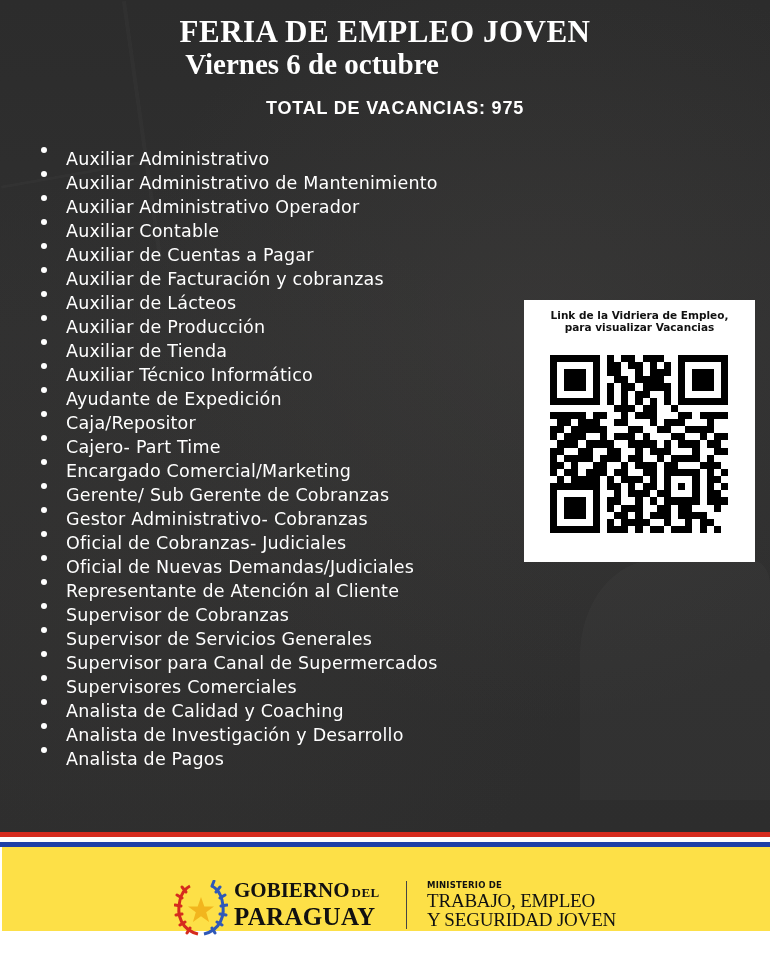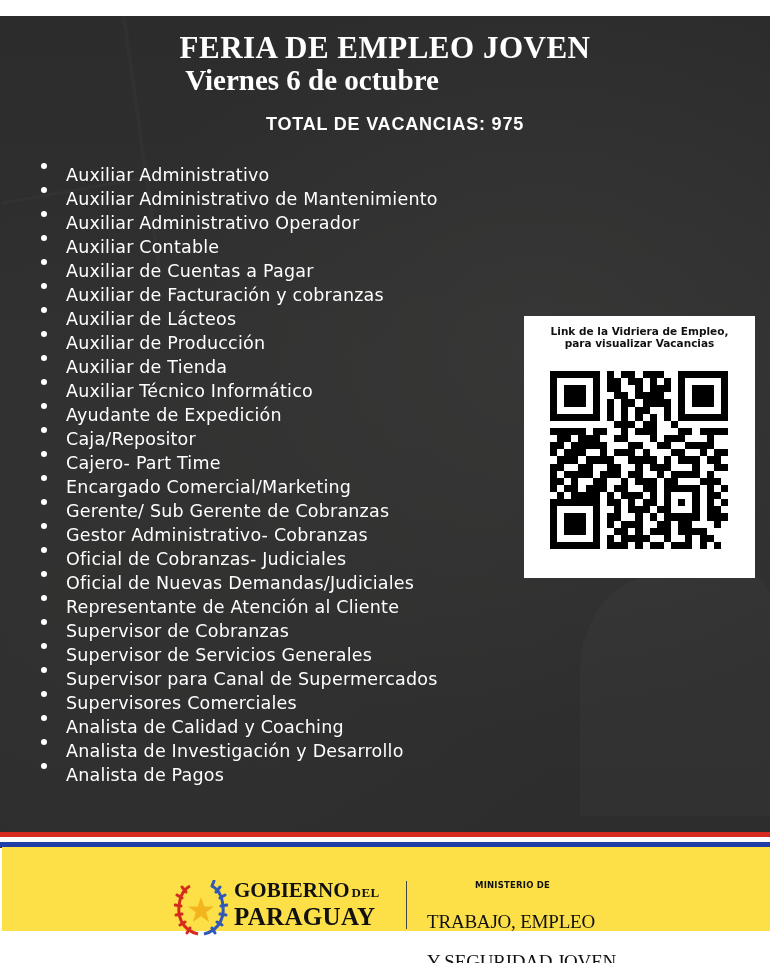--- a/index.html
+++ b/index.html
@@ -1,20 +1,20 @@
 <!DOCTYPE html>
 <html><head>
 <meta charset="utf-8">
 <style>
   * { margin: 0; padding: 0; box-sizing: border-box; }
   html, body { width: 770px; height: 963px; overflow: hidden; background: #ffffff; }
   body { position: relative; font-family: "Liberation Sans", sans-serif; }
 
   .poster {
-    position: absolute; left: 0; top: 16px; width: 770px; height: 832px;
+    position: absolute; left: 0; top: 0; width: 770px; height: 832px;
     background:
       radial-gradient(ellipse at 70% 40%, rgba(70,68,66,0.35) 0%, rgba(0,0,0,0) 55%),
       radial-gradient(ellipse at 20% 70%, rgba(60,58,56,0.30) 0%, rgba(0,0,0,0) 50%),
       linear-gradient(180deg, #2c2c2c 0%, #303030 40%, #2d2d2d 100%);
     overflow: hidden;
   }
   .bg-shape { position: absolute; background: rgba(255,255,255,0.025); }
 
   .title {
     position: absolute; left: 0; width: 770px; top: 14px; text-align: center;
@@ -78,24 +78,24 @@
   .gov-line1 .del { font-size: 13px; letter-spacing: 0.5px; margin-left: 2px; }
   .gov-line2 { font-size: 25px; line-height: 26px; letter-spacing: 0.3px; }
   .divider {
     position: absolute; left: 404px; top: 34px; width: 1px; height: 48px; background: #444444;
   }
   .ministry {
     position: absolute; left: 425px; top: 33px; color: #111111;
   }
   .min-line1 {
     font-family: "DejaVu Sans", sans-serif; font-size: 8.5px; font-weight: bold;
-    letter-spacing: 0.2px; line-height: 11px; margin-left: 48px;
+    letter-spacing: 0.2px; line-height: 11px;
   }
   .min-line2, .min-line3 {
-    font-family: "Liberation Serif", serif; font-size: 19px; line-height: 19px; letter-spacing: -0.2px; margin-top: 21px;
+    font-family: "Liberation Serif", serif; font-size: 19px; line-height: 19px; letter-spacing: -0.2px;
   }
 </style>
 </head>
 <body>
 
 <div class="poster">
   <div class="bg-shape" style="left:140px;top:0;width:4px;height:260px;transform:rotate(-8deg);"></div>
   <div class="bg-shape" style="left:0;top:170px;width:180px;height:3px;transform:rotate(-10deg);"></div>
   <div class="bg-shape" style="left:580px;top:560px;width:190px;height:240px;border-radius:40% 10% 0 0;"></div>
 

